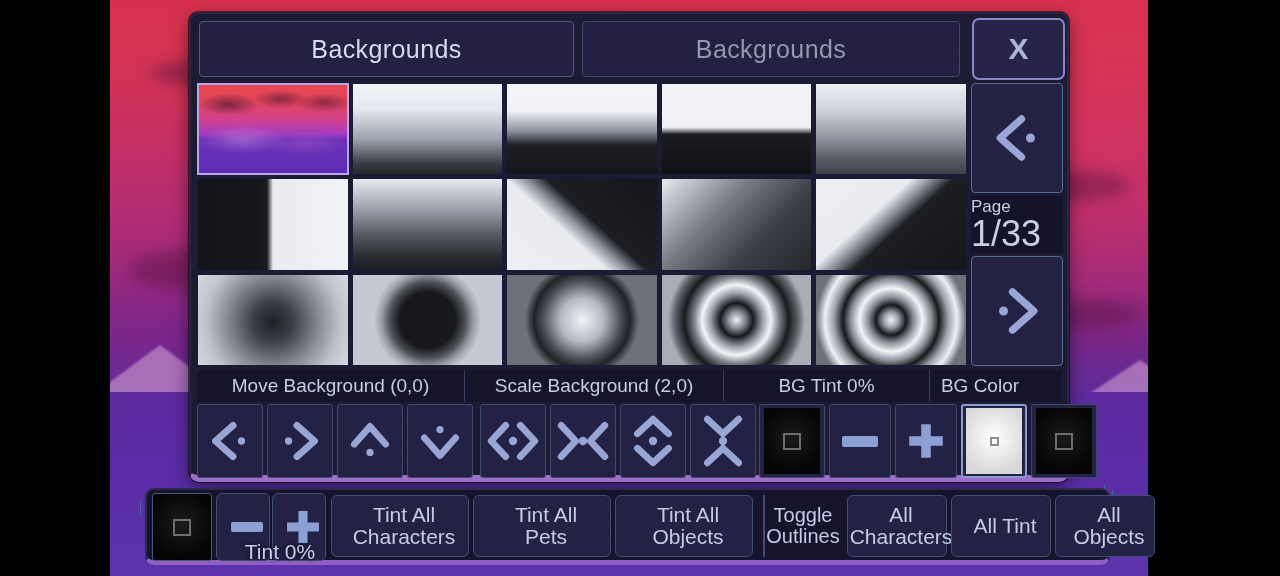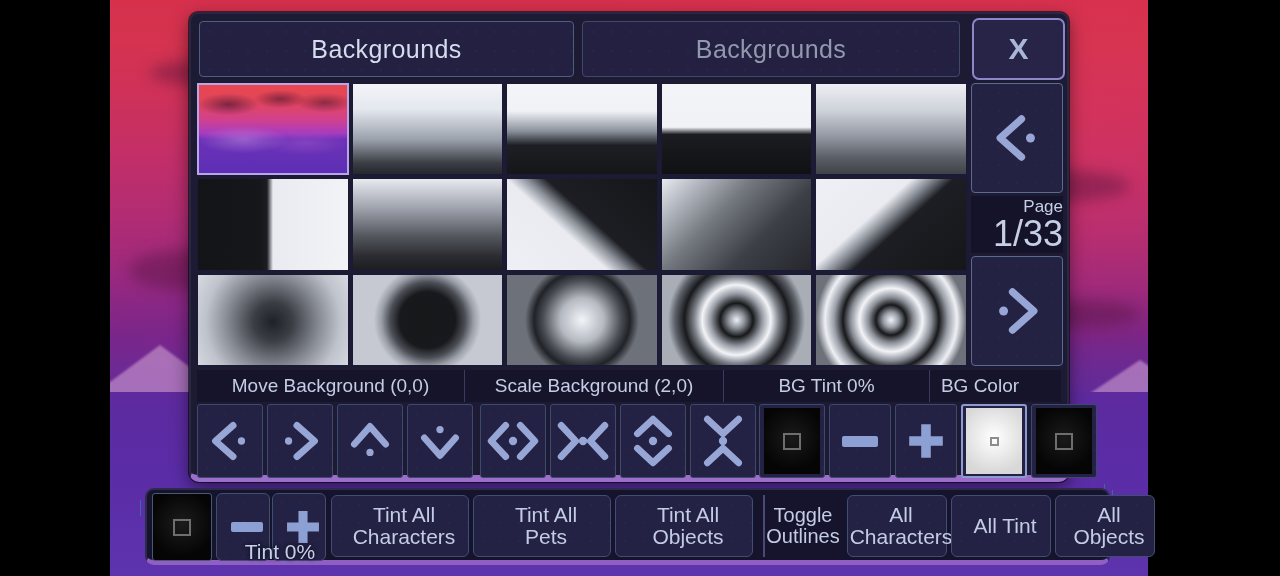--- a/index.html
+++ b/index.html
@@ -99,21 +99,21 @@
     border-radius: 4px;
     display: flex; align-items: center; justify-content: center;
     background-image: radial-gradient(circle at 9px 9px, rgba(255,255,255,.02) 1.4px, rgba(0,0,0,0) 1.6px);
     background-size: 18px 18px;
   }
   #page-prev { top: 0; }
   #page-next { top: 173px; }
   #page-indicator {
     position: absolute; left: 0; top: 113px; width: 92px; height: 57px;
     background: #14132a;
-    display: flex; flex-direction: column; align-items: flex-end; justify-content: center;
+    display: flex; flex-direction: column; align-items: flex-start; justify-content: center;
     color: #c6cfe6; line-height: 1;
   }
   #page-label { font-size: 17px; }
   #page-value { font-size: 36px; margin-top: 1px; }
 
   
   #sectionbar {
     position: absolute; left: 6px; top: 356px; right: 6px; height: 32px;
     background: #15142b;
     display: flex; align-items: center;

